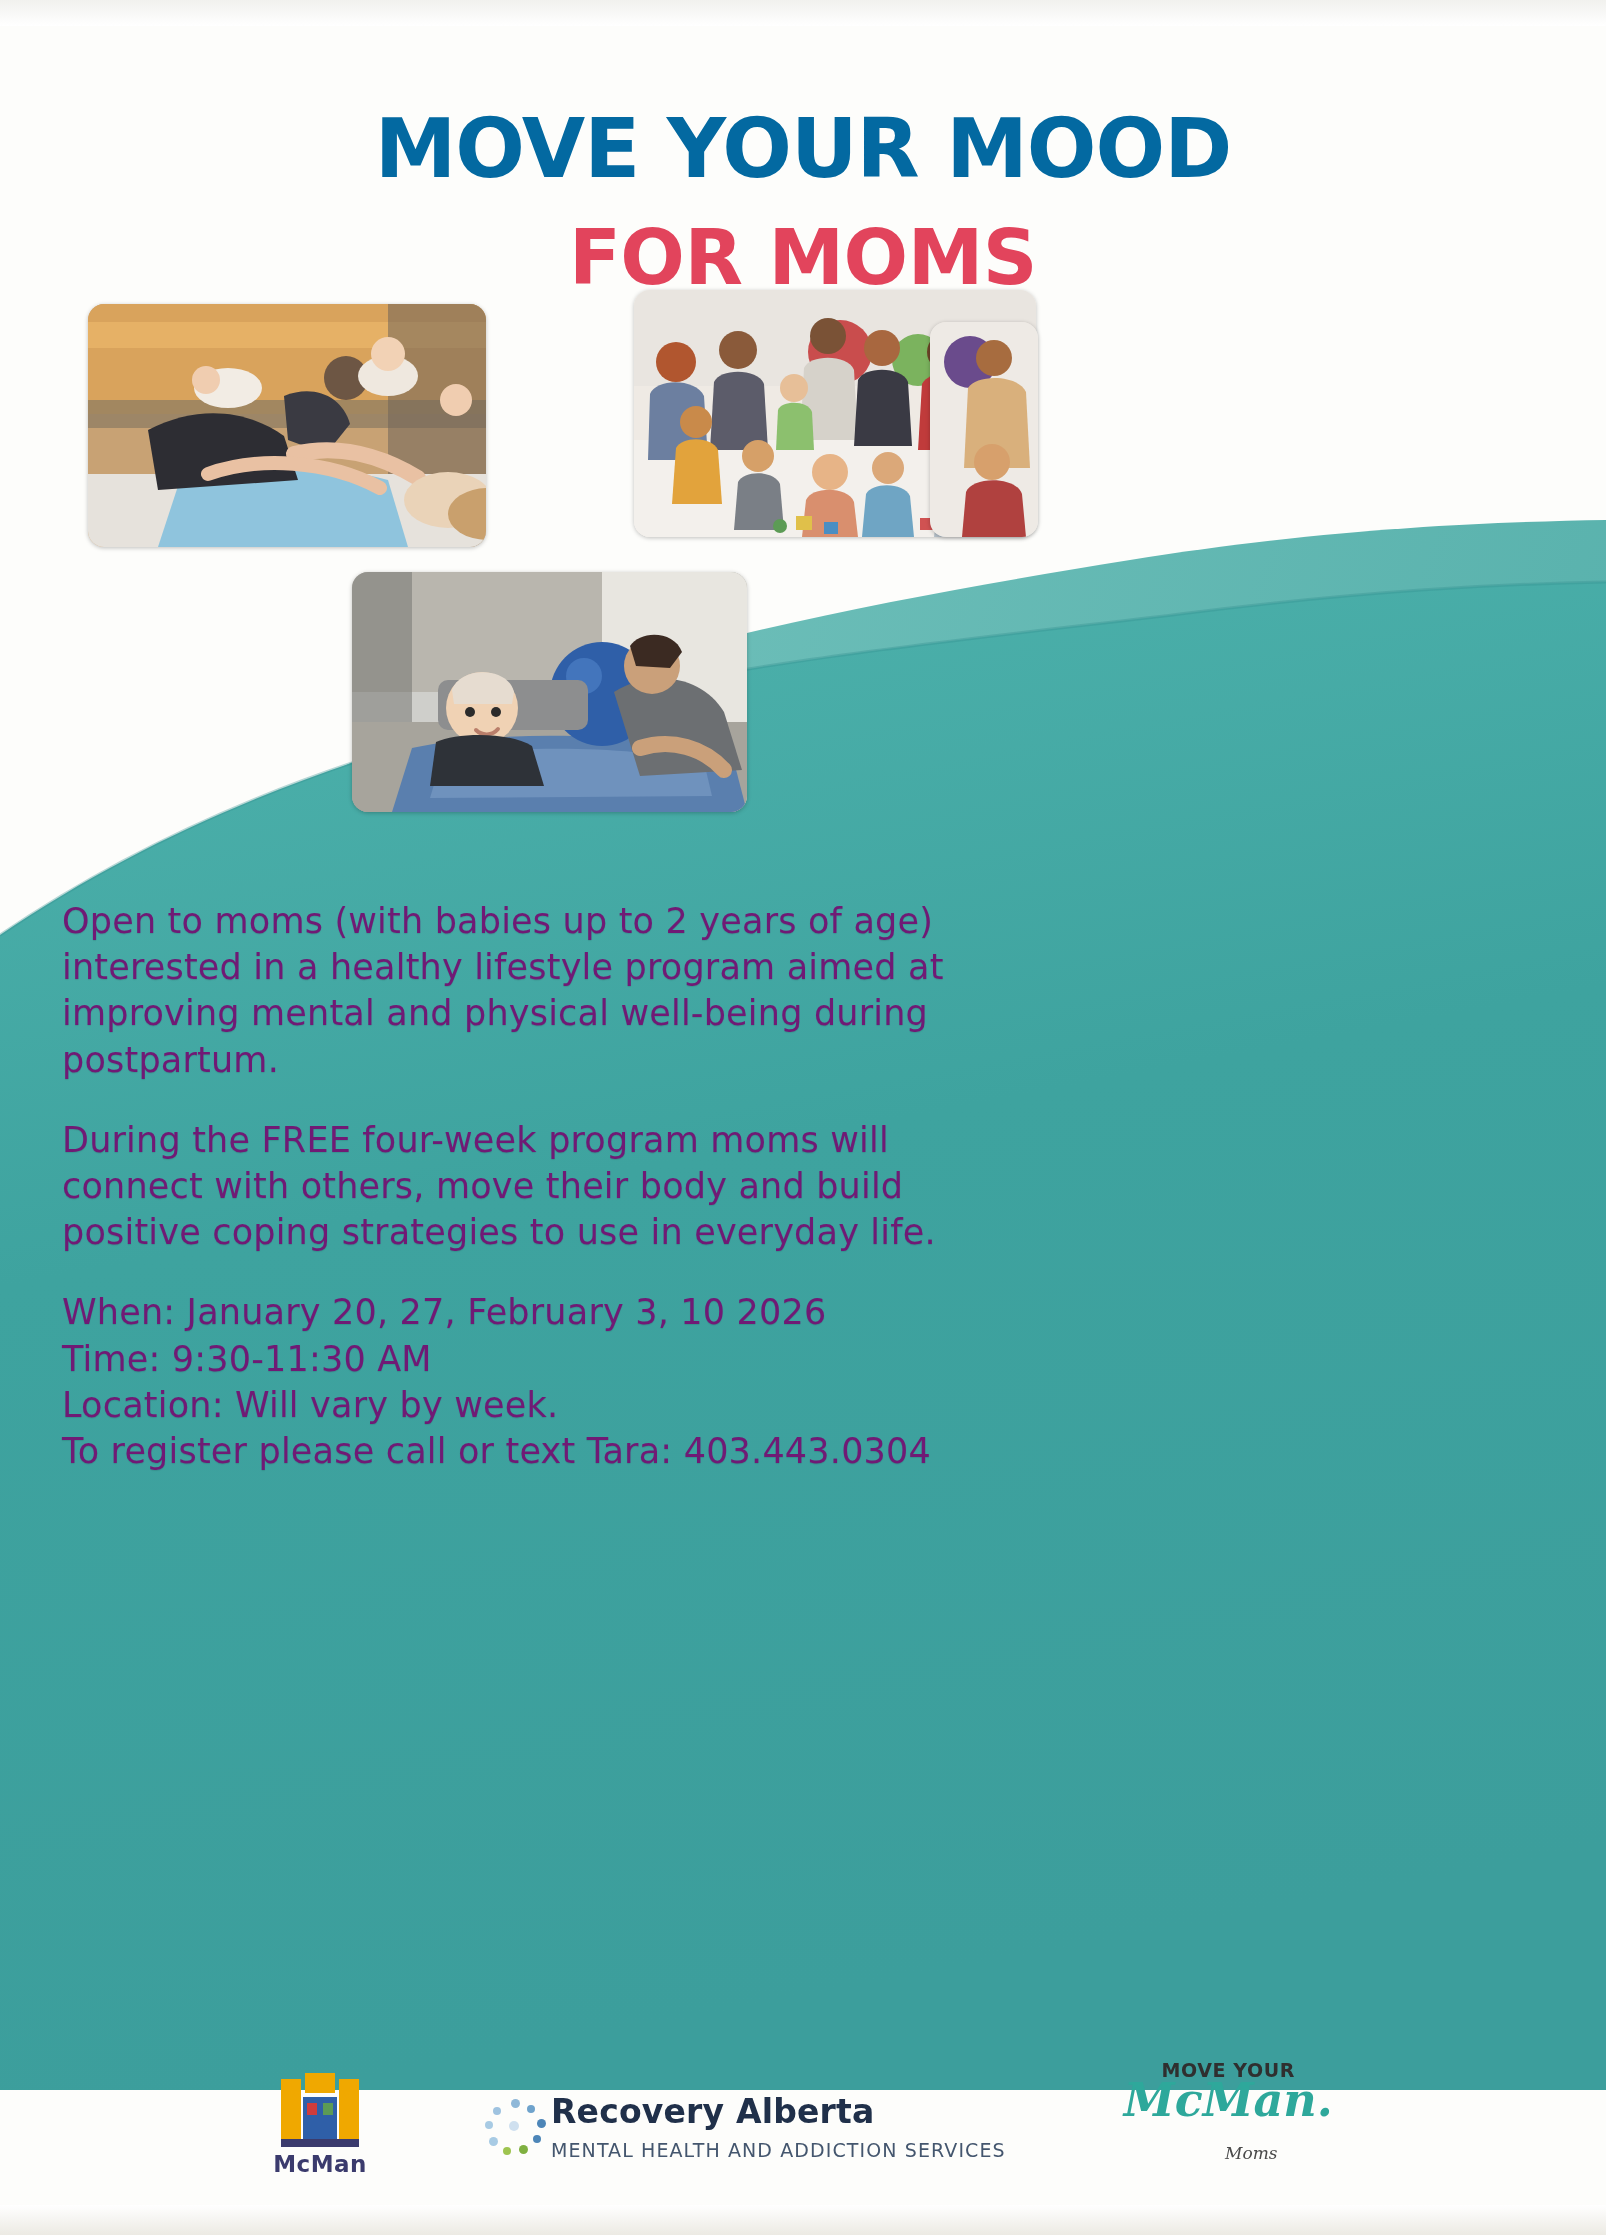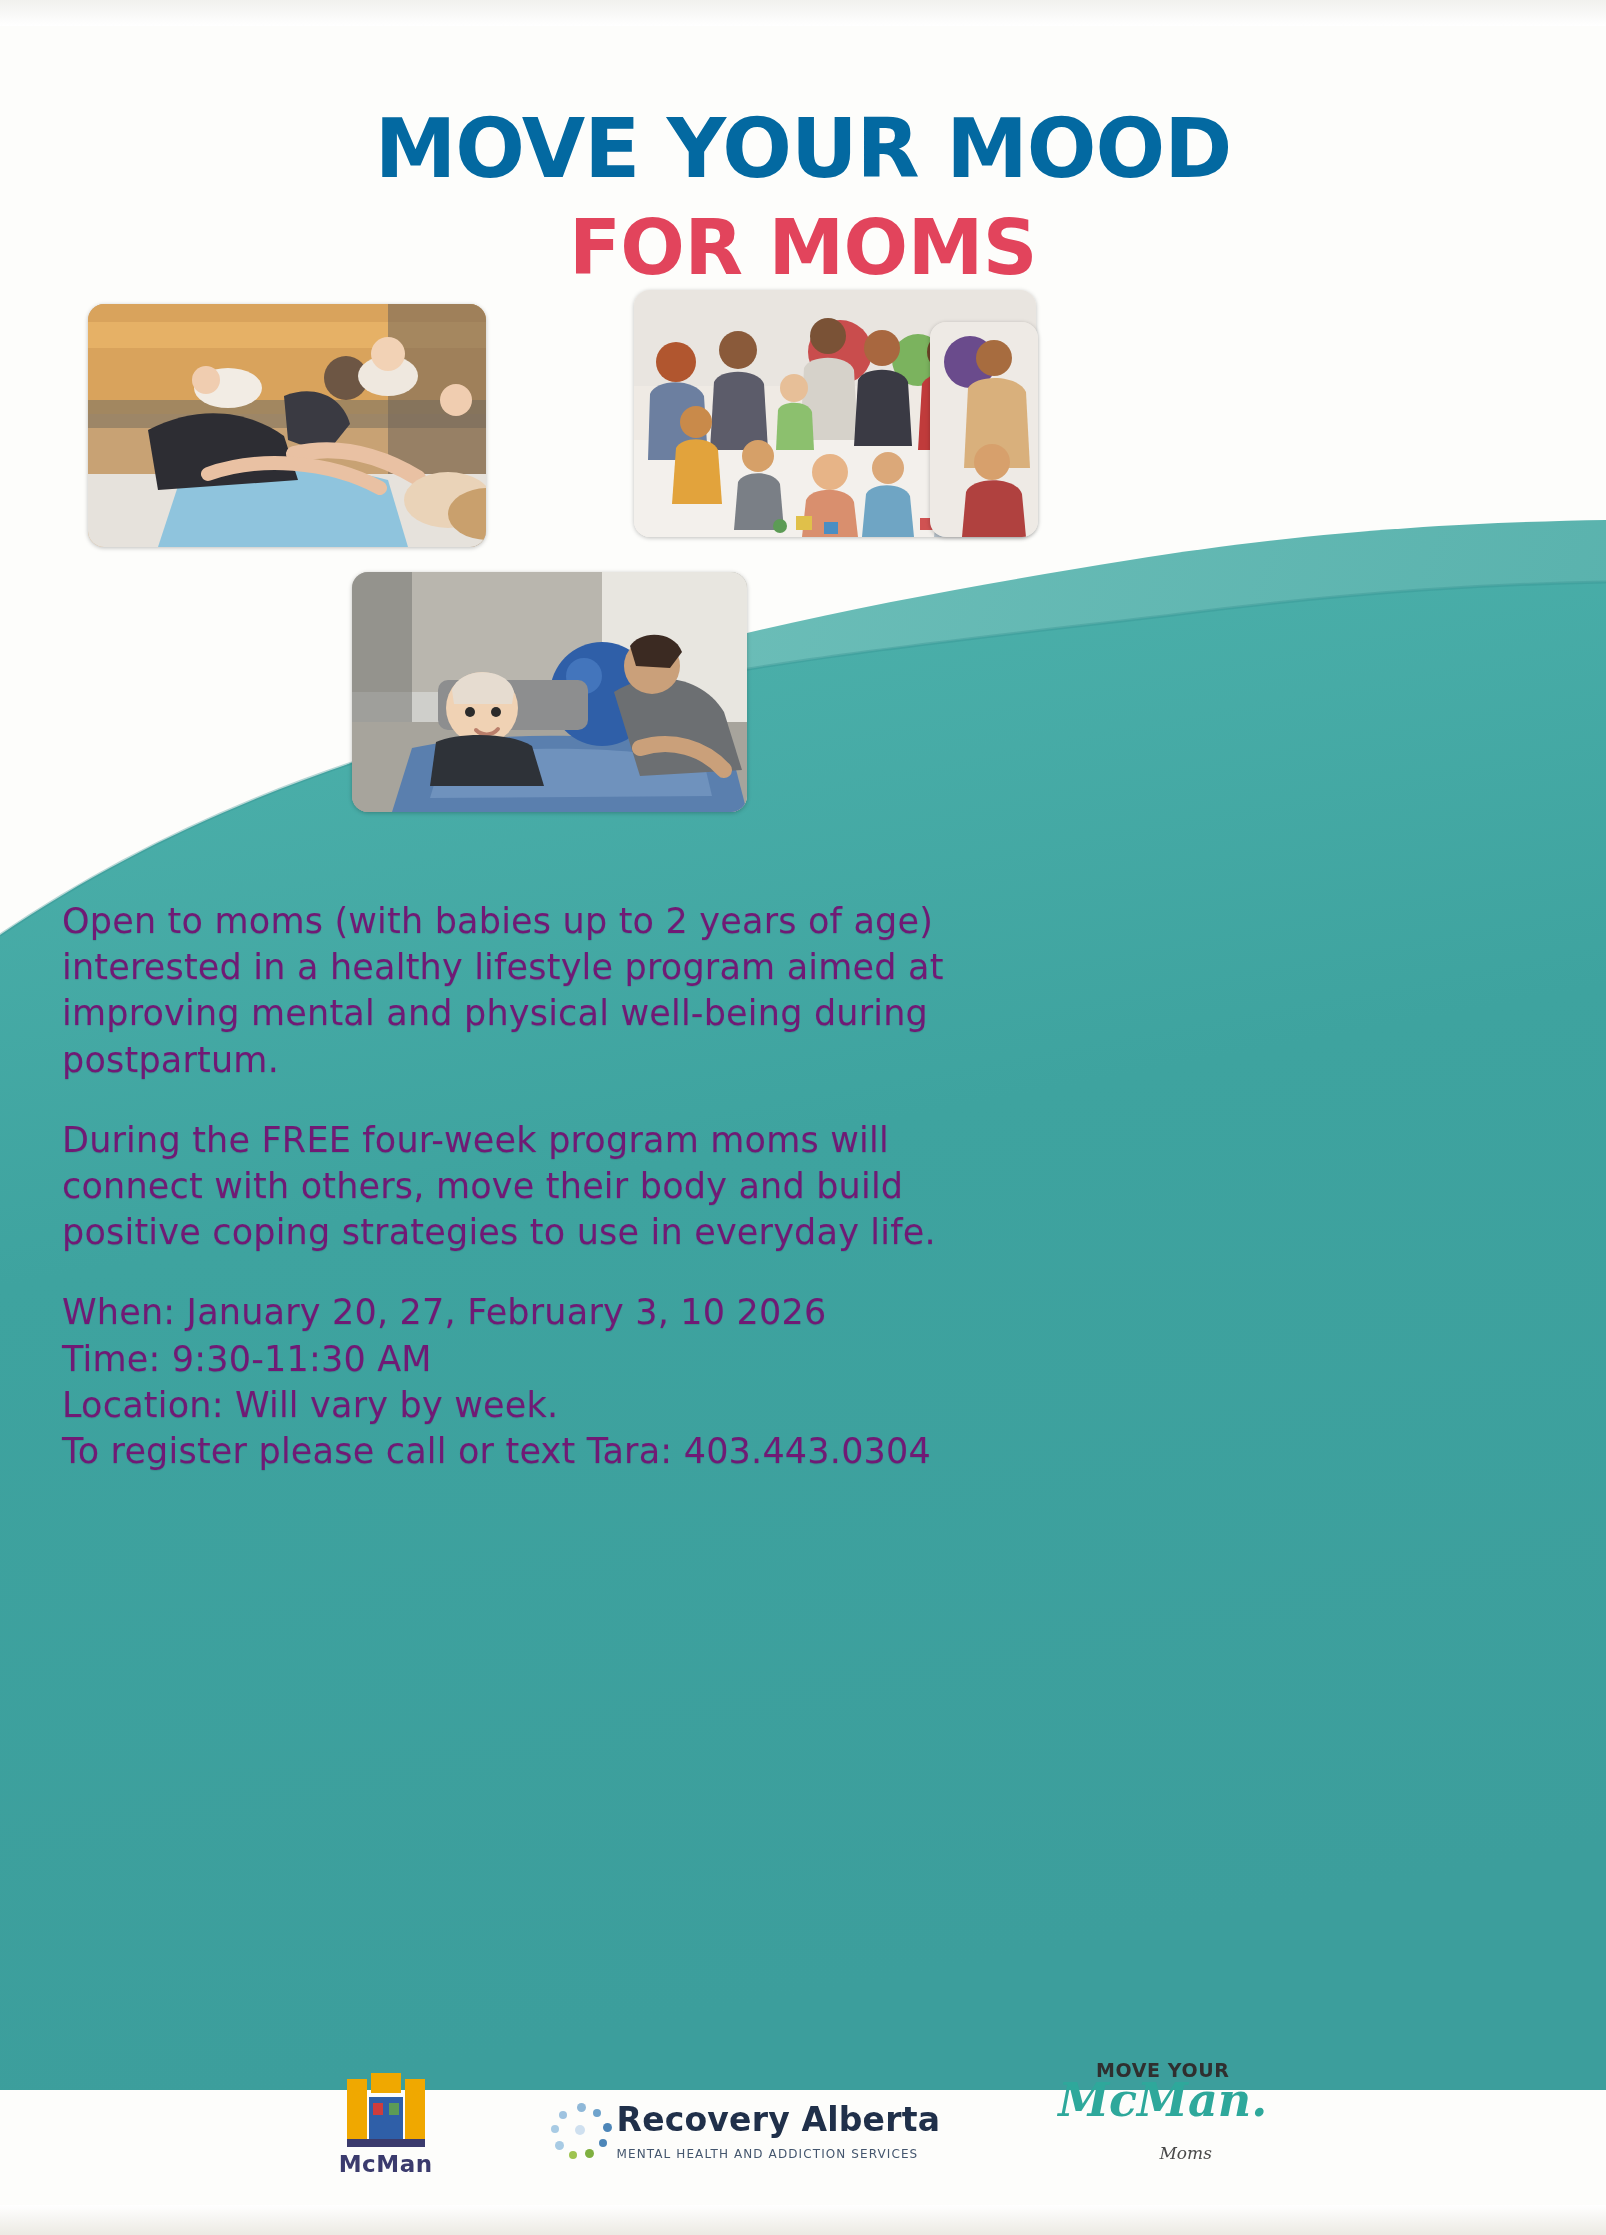--- a/index.html
+++ b/index.html
@@ -36,21 +36,21 @@
     line-height: 1.0;
     white-space: nowrap;
   }
   .title-line2 {
     font-family: "DejaVu Sans", sans-serif;
     font-weight: bold;
     font-size: 76px;
     letter-spacing: -0.5px;
     color: #e2445c;
     line-height: 1.0;
-    margin-top: 20px;
+    margin-top: 30px;
     white-space: nowrap;
   }
 
   
   .wave {
     position: absolute;
     left: 0;
     top: 0;
     width: 1606px;
     height: 2235px;
@@ -136,21 +136,21 @@
   .logo-recovery .name {
     font-family: "DejaVu Sans", sans-serif;
     font-weight: bold;
     font-size: 33px;
     color: #20304a;
     letter-spacing: 0.2px;
     line-height: 1;
   }
   .logo-recovery .sub {
     font-family: "DejaVu Sans", sans-serif;
-    font-size: 12px;
+    font-size: 19px;
     color: #44566e;
     letter-spacing: 1.1px;
     margin-top: 11px;
   }
 
   
   .logo-mym { text-align: center; padding-bottom: 14px; }
   .logo-mym .l1 {
     font-family: "DejaVu Sans", sans-serif;
     font-weight: bold;

